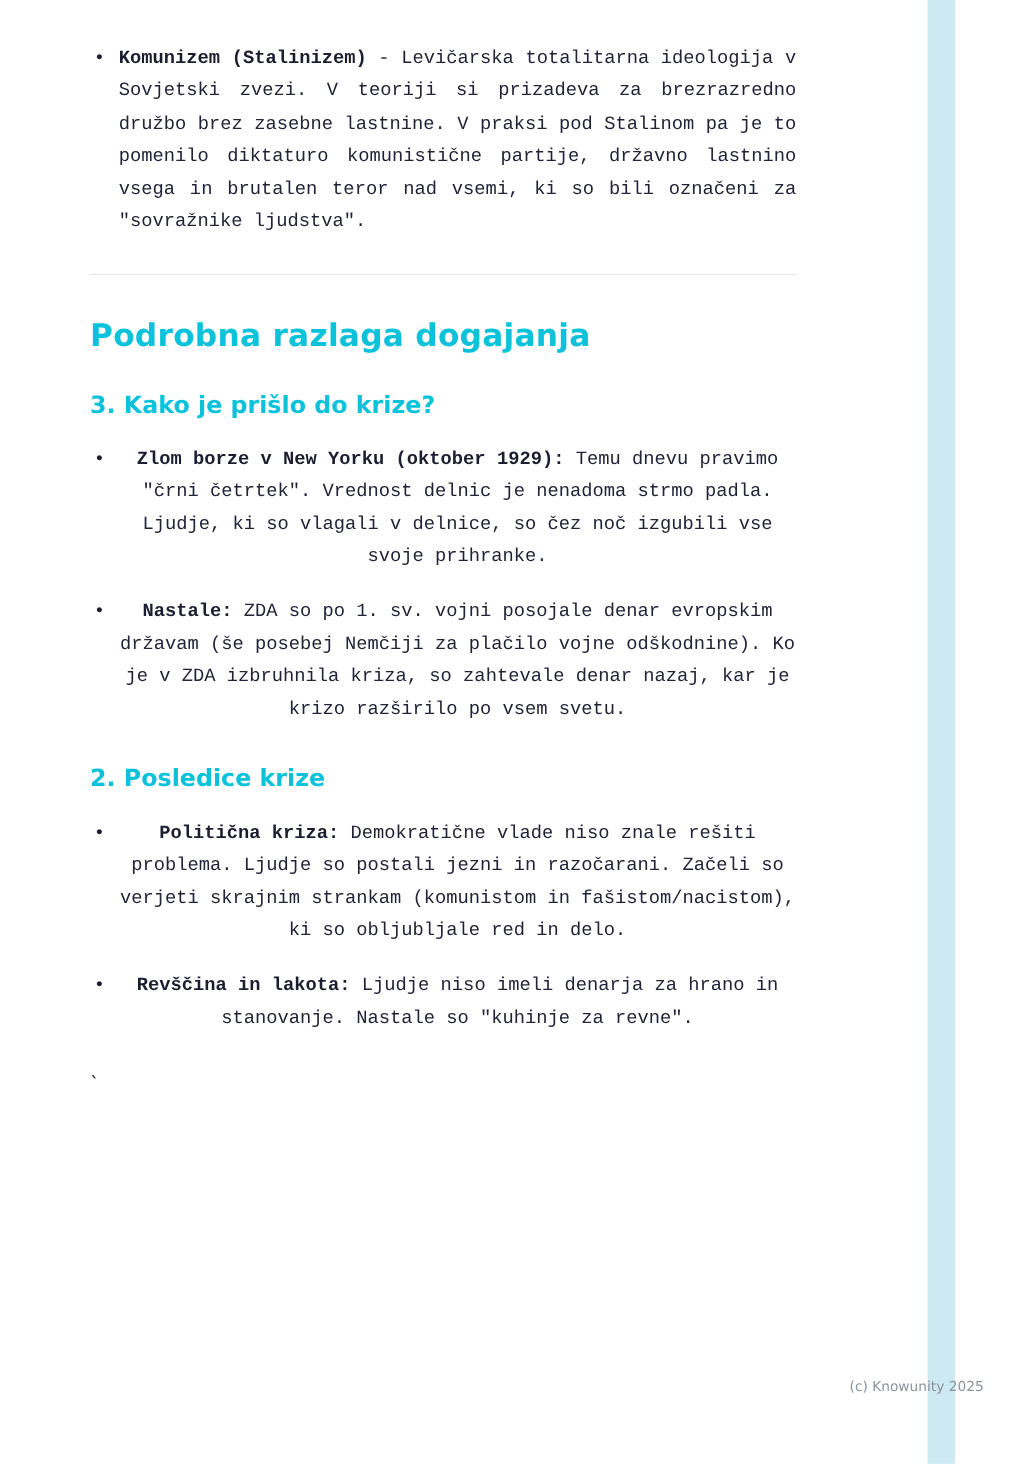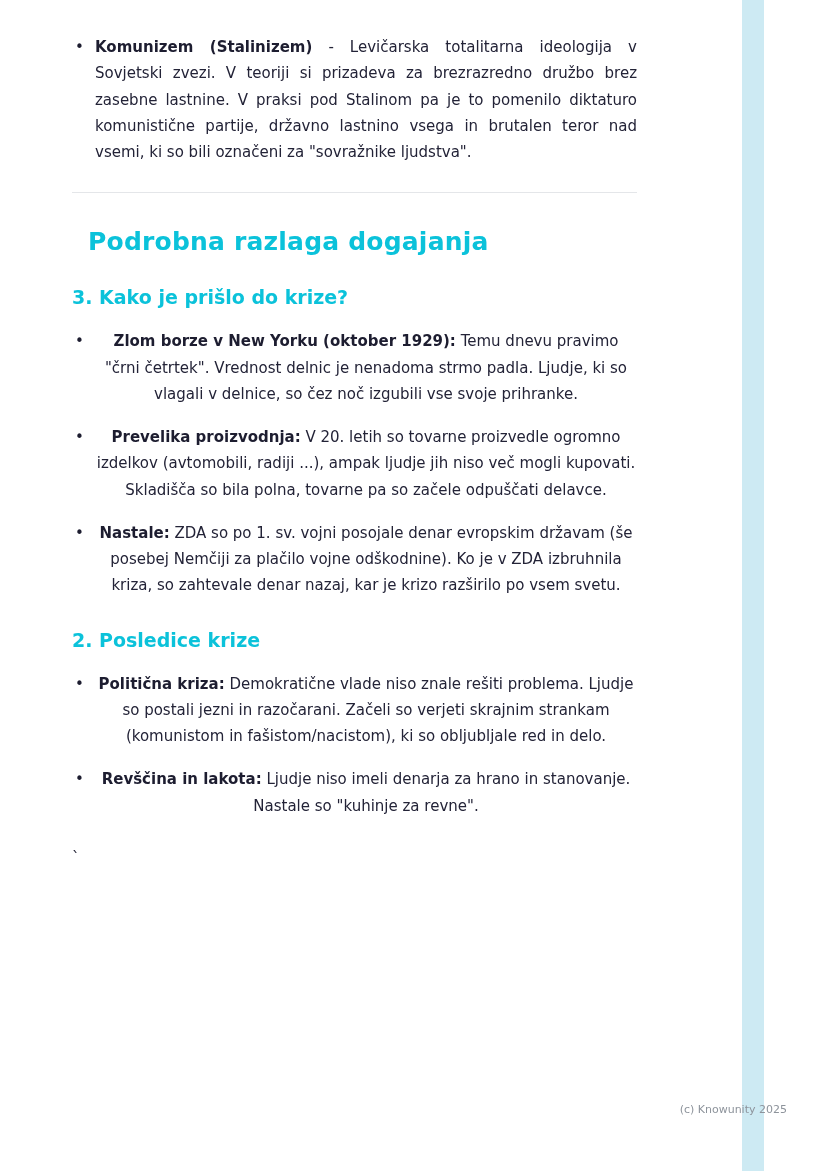--- a/index.html
+++ b/index.html
@@ -28,20 +28,21 @@
     position: absolute;
     left: 72px;
     top: 34px;
     width: 565px;
     z-index: 2;
   }
   .bullets {
     list-style: none;
     margin: 0;
     padding: 0;
+    font-family: Liberation Mono, monospace;
   }
   .bullets li {
     position: relative;
     padding-left: 23px;
     margin-bottom: 17px;
     font-size: 15px;
     line-height: 1.75;
     text-align: center;
   }
   .bullets li::before {
@@ -62,21 +63,21 @@
   }
   .divider {
     border: none;
     border-top: 1px solid #e4e6e9;
     margin: 27px 0 0 0;
   }
   h1.page-title {
     color: #0bc2da;
     font-size: 25px;
     font-weight: bold;
-    margin: 34px 0 12px 16px;
+    margin: 34px 0 12px 0;
     letter-spacing: 0.2px;
   }
   h2.section-title {
     color: #0bc2da;
     font-size: 19px;
     font-weight: bold;
     margin: 30px 0 20px 0;
   }
   .stray {
     margin-top: 30px;
@@ -109,23 +110,20 @@
 
   <h1 class="page-title">Podrobna razlaga dogajanja</h1>
 
   <h2 class="section-title">3. Kako je prišlo do krize?</h2>
 
   <ul class="bullets">
     <li>
       <strong>Zlom borze v New Yorku (oktober 1929):</strong><span> Temu dnevu pravimo "črni četrtek". Vrednost delnic je nenadoma strmo padla. Ljudje, ki so vlagali v delnice, so čez noč izgubili vse svoje prihranke.</span>
     </li>
     <li>
-      <strong>Prevelika proizvodnja:</strong><span> V 20. letih so tovarne proizvedle ogromno izdelkov (avtomobili, radiji ...), ampak ljudje jih niso več mogli kupovati. Skladišča so bila polna, tovarne pa so začele odpuščati delavce.</span>
-    </li>
-    <li>
       <strong>Nastale:</strong><span> ZDA so po 1. sv. vojni posojale denar evropskim državam (še posebej Nemčiji za plačilo vojne odškodnine). Ko je v ZDA izbruhnila kriza, so zahtevale denar nazaj, kar je krizo razširilo po vsem svetu.</span>
     </li>
   </ul>
 
   <h2 class="section-title">2. Posledice krize</h2>
 
   <ul class="bullets">
     <li>
       <strong>Politična kriza:</strong><span> Demokratične vlade niso znale rešiti problema. Ljudje so postali jezni in razočarani. Začeli so verjeti skrajnim strankam (komunistom in fašistom/nacistom), ki so obljubljale red in delo.</span>
     </li>

